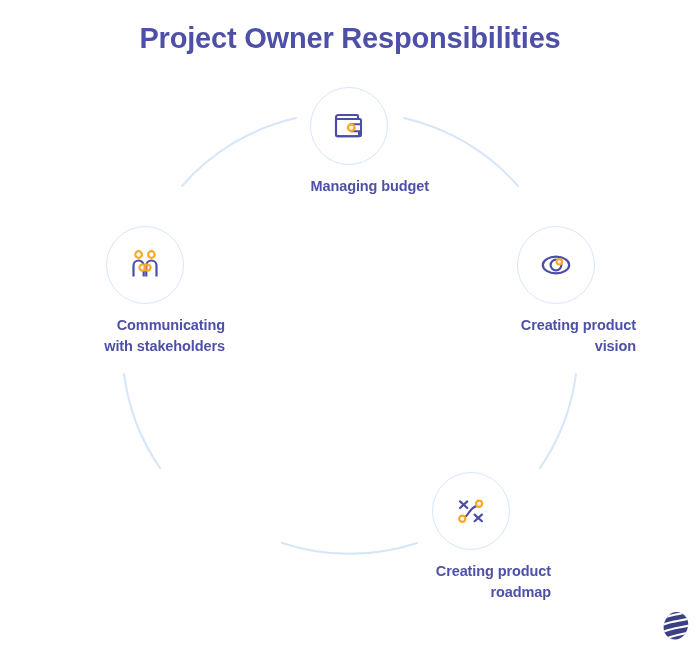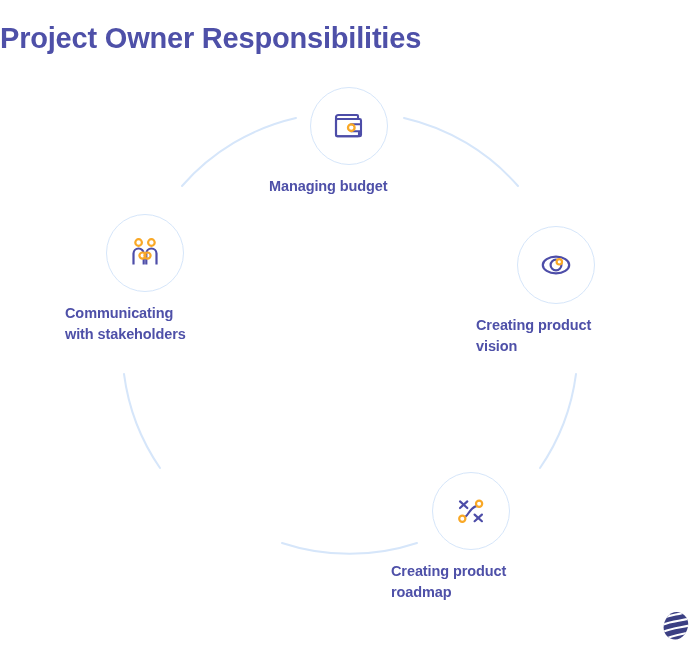--- a/index.html
+++ b/index.html
@@ -23,20 +23,21 @@
     width: 700px;
     height: 653px;
   }
 
   
   .title {
     position: absolute;
     top: 22px;
     left: 0;
     width: 700px;
+    text-align: center;
     font-size: 29px;
     font-weight: bold;
     letter-spacing: -0.2px;
     color: #4e50a8;
     font-family: "Liberation Sans", sans-serif;
   }
 
   
   .arcs {
     position: absolute;
@@ -45,21 +46,21 @@
     width: 700px;
     height: 653px;
     pointer-events: none;
   }
 
   
   .node {
     position: absolute;
     width: 160px;
     margin-left: -80px;
-    text-align: left;
+    text-align: right;
   }
   .node-circle {
     width: 78px;
     height: 78px;
     margin: 0 auto;
     border-radius: 50%;
     border: 1.6px solid #d6e6fa;
     background: #ffffff;
     display: flex;
     align-items: center;
@@ -73,21 +74,21 @@
     font-size: 14.5px;
     font-weight: bold;
     line-height: 1.45;
     color: #4e50a8;
     white-space: pre-line;
     letter-spacing: -0.1px;
   }
 
   
   #node-budget       { left: 349px; top: 87px;  }
-  #node-stakeholders { left: 145px; top: 214px; }
+  #node-stakeholders { left: 145px; top: 226px; }
   #node-vision       { left: 556px; top: 226px; }
   #node-backlog      { left: 227px; top: 472px; }
   #node-roadmap      { left: 471px; top: 472px; }
 
   
   .brand-logo {
     position: absolute;
     left: 662px;
     top: 611px;
     width: 28px;

